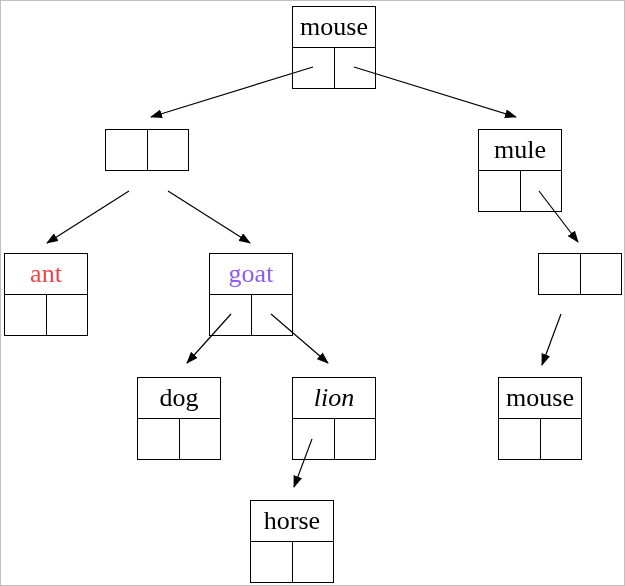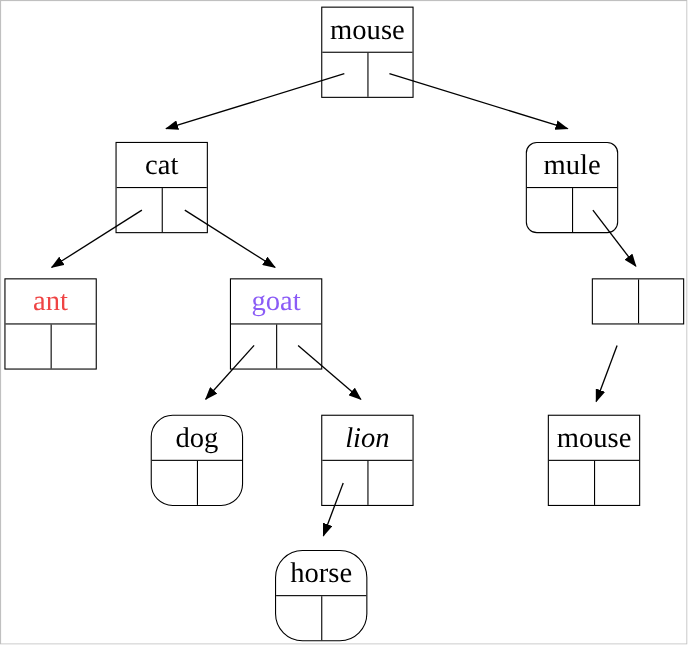--- a/index.html
+++ b/index.html
@@ -63,27 +63,26 @@
 <div class="page" style="border-color: rgb(192, 192, 192); background: rgb(255, 255, 255);">
   <div id="nodes-layer">
       <div class="node" style="left: 291px; top: 5px; width: 82px;">
         <div class="node-label" style="height: 40px; color: rgb(0, 0, 0);">mouse</div>
         <div class="cells" style="height: 40px;">
           <div class="cell left"></div>
           <div class="cell right"></div>
         </div>
       </div>
       <div class="node" style="left: 104px; top: 128px; width: 82px;">
-        <div class="node-label" style="height: 40px; color: rgb(0, 0, 0);">cat</div>
         <div class="cells" style="height: 40px;">
           <div class="cell left"></div>
           <div class="cell right"></div>
         </div>
       </div>
-      <div class="node" style="left: 477px; top: 128px; width: 82px; border-radius: 10px;">
+      <div class="node" style="left: 477px; top: 128px; width: 82px;">
         <div class="node-label" style="height: 40px; color: rgb(0, 0, 0);">mule</div>
         <div class="cells" style="height: 40px;">
           <div class="cell left"></div>
           <div class="cell right"></div>
         </div>
       </div>
       <div class="node" style="left: 3px; top: 252px; width: 82px;">
         <div class="node-label" style="height: 40px; color: #ef4444;">ant</div>
         <div class="cells" style="height: 40px;">
           <div class="cell left"></div>
@@ -96,42 +95,42 @@
           <div class="cell left"></div>
           <div class="cell right"></div>
         </div>
       </div>
       <div class="node" style="left: 537px; top: 252px; width: 82px;">
         <div class="cells" style="height: 40px;">
           <div class="cell left"></div>
           <div class="cell right"></div>
         </div>
       </div>
-      <div class="node" style="left: 136px; top: 376px; width: 82px; border-radius: 20px;">
+      <div class="node" style="left: 136px; top: 376px; width: 82px;">
         <div class="node-label" style="height: 40px; color: rgb(0, 0, 0);">dog</div>
         <div class="cells" style="height: 40px;">
           <div class="cell left"></div>
           <div class="cell right"></div>
         </div>
       </div>
       <div class="node" style="left: 291px; top: 376px; width: 82px; font-style: italic;">
         <div class="node-label" style="height: 40px; color: rgb(0, 0, 0);">lion</div>
         <div class="cells" style="height: 40px;">
           <div class="cell left"></div>
           <div class="cell right"></div>
         </div>
       </div>
       <div class="node" style="left: 497px; top: 376px; width: 82px;">
         <div class="node-label" style="height: 40px; color: rgb(0, 0, 0);">mouse</div>
         <div class="cells" style="height: 40px;">
           <div class="cell left"></div>
           <div class="cell right"></div>
         </div>
       </div>
-      <div class="node" style="left: 249px; top: 499px; width: 82px; border-radius: 25px;">
+      <div class="node" style="left: 249px; top: 499px; width: 82px;">
         <div class="node-label" style="height: 40px; color: rgb(0, 0, 0);">horse</div>
         <div class="cells" style="height: 40px;">
           <div class="cell left"></div>
           <div class="cell right"></div>
         </div>
       </div>
     </div>
   <svg id="edges-svg" viewBox="0 0 625 586" xmlns="http://www.w3.org/2000/svg">
     <defs>
       <marker id="arrowhead" markerUnits="userSpaceOnUse" markerWidth="12" markerHeight="9" viewBox="0 0 12 9" refX="11" refY="4.5" orient="auto">

